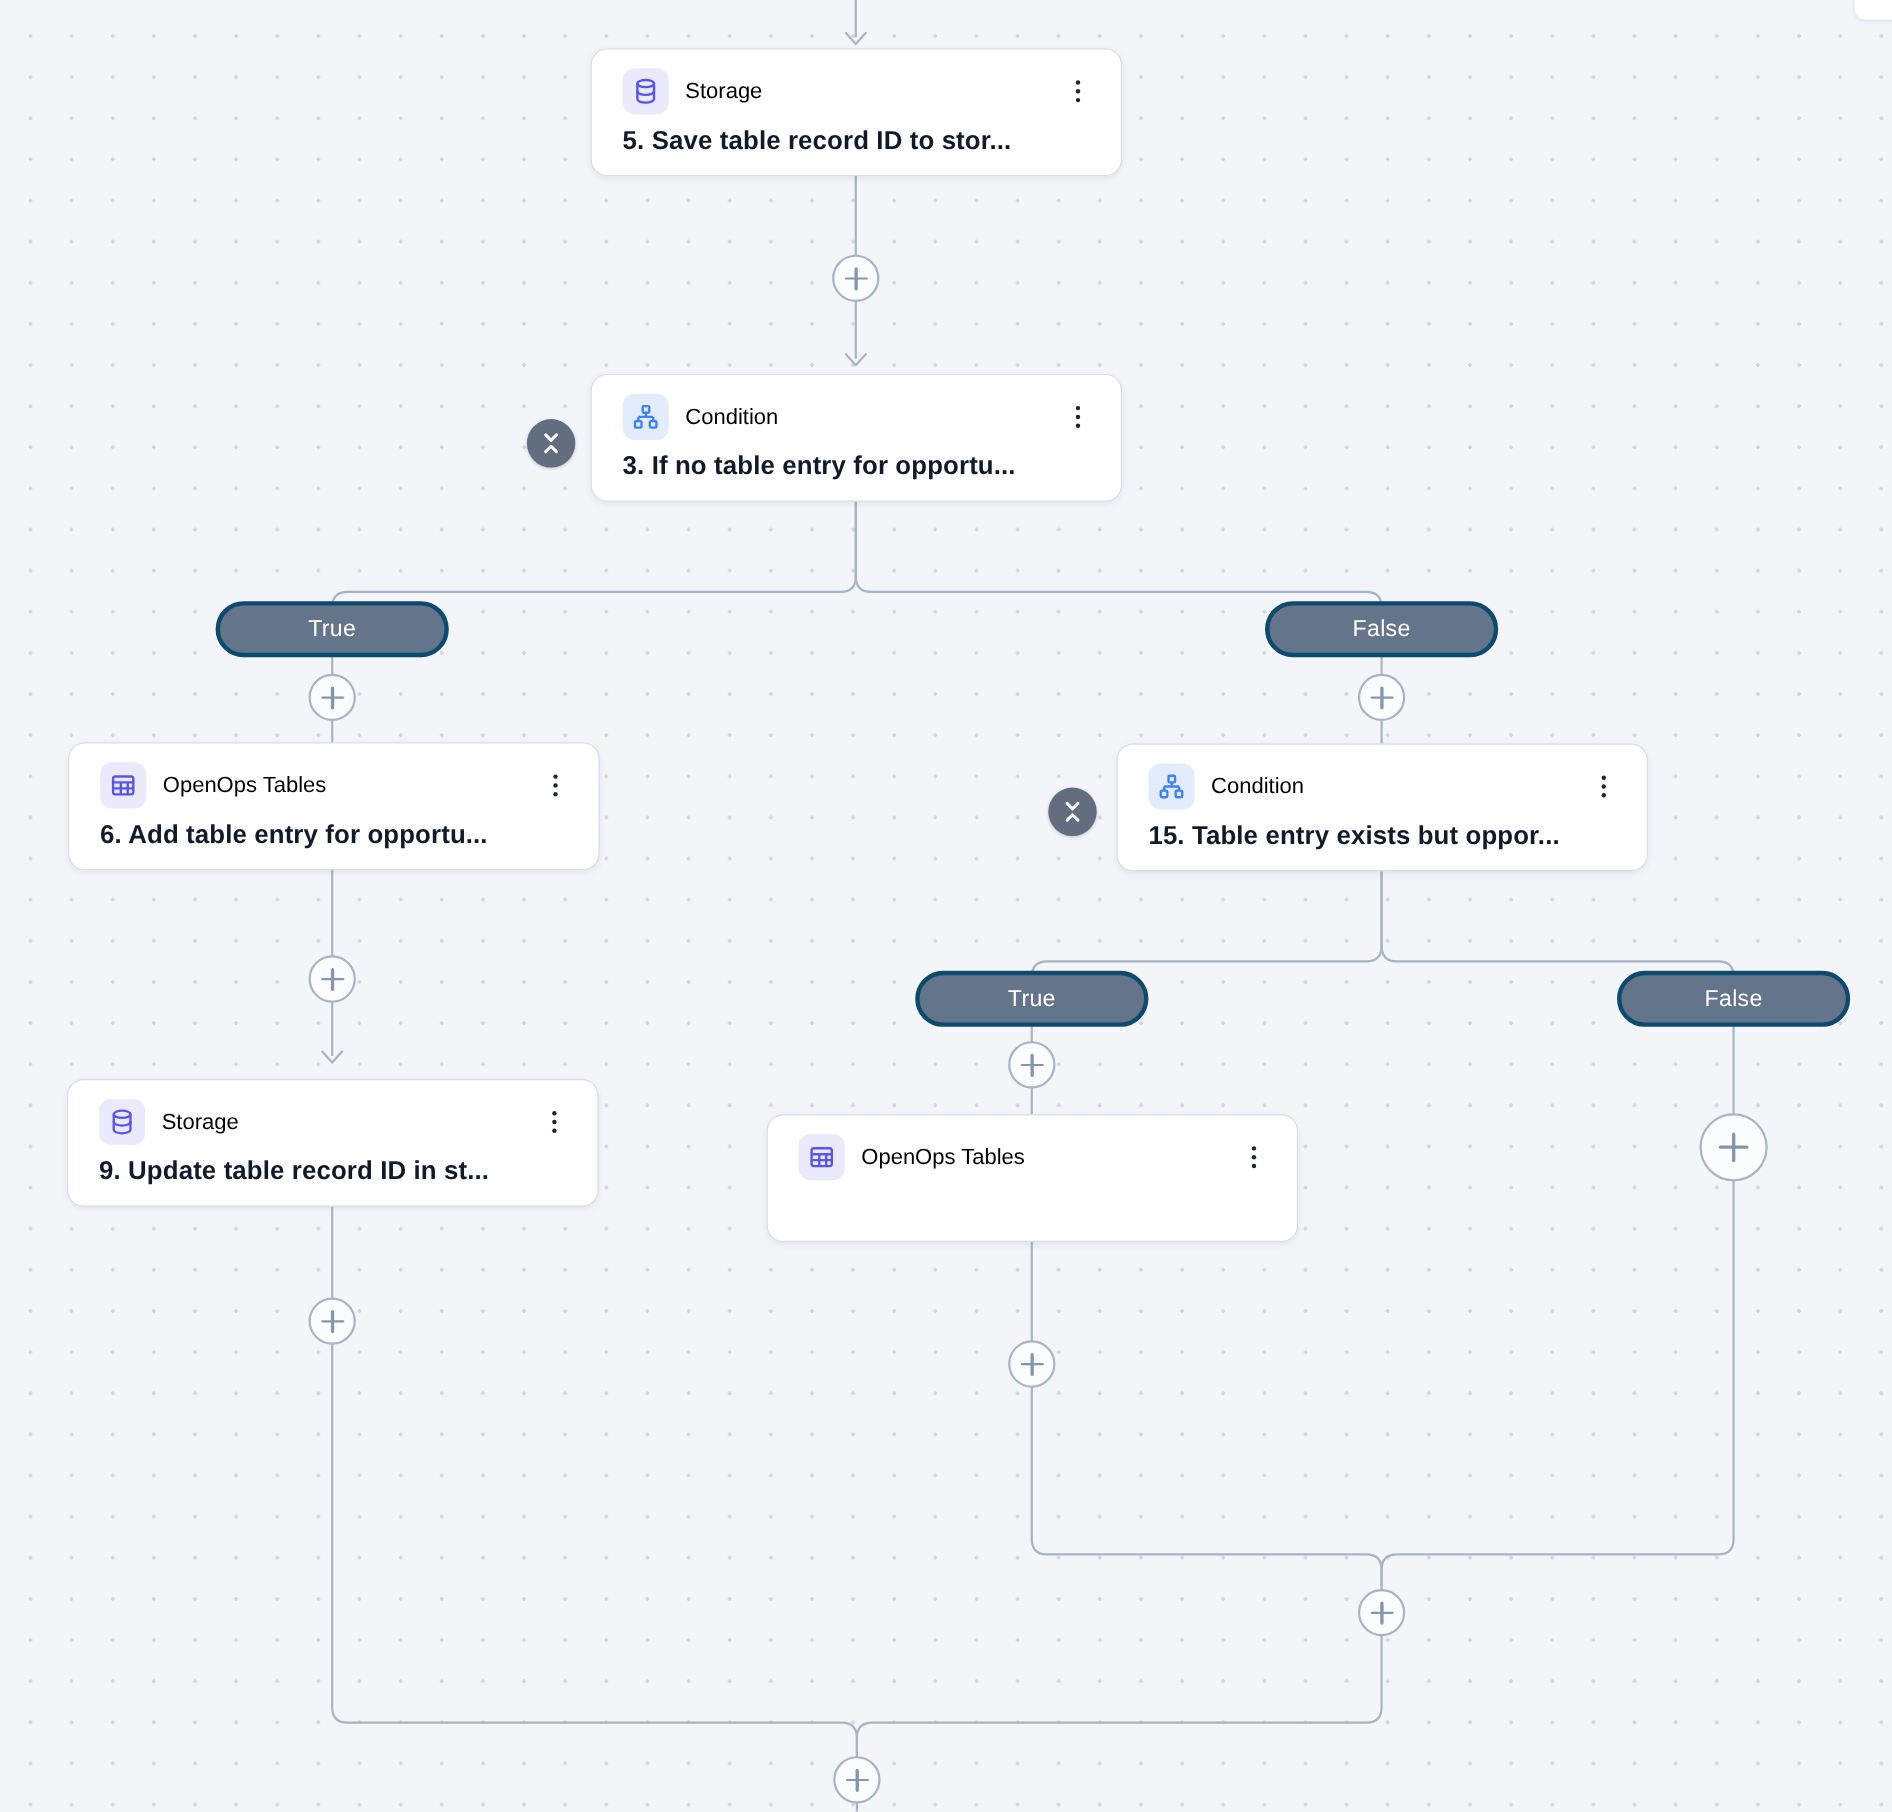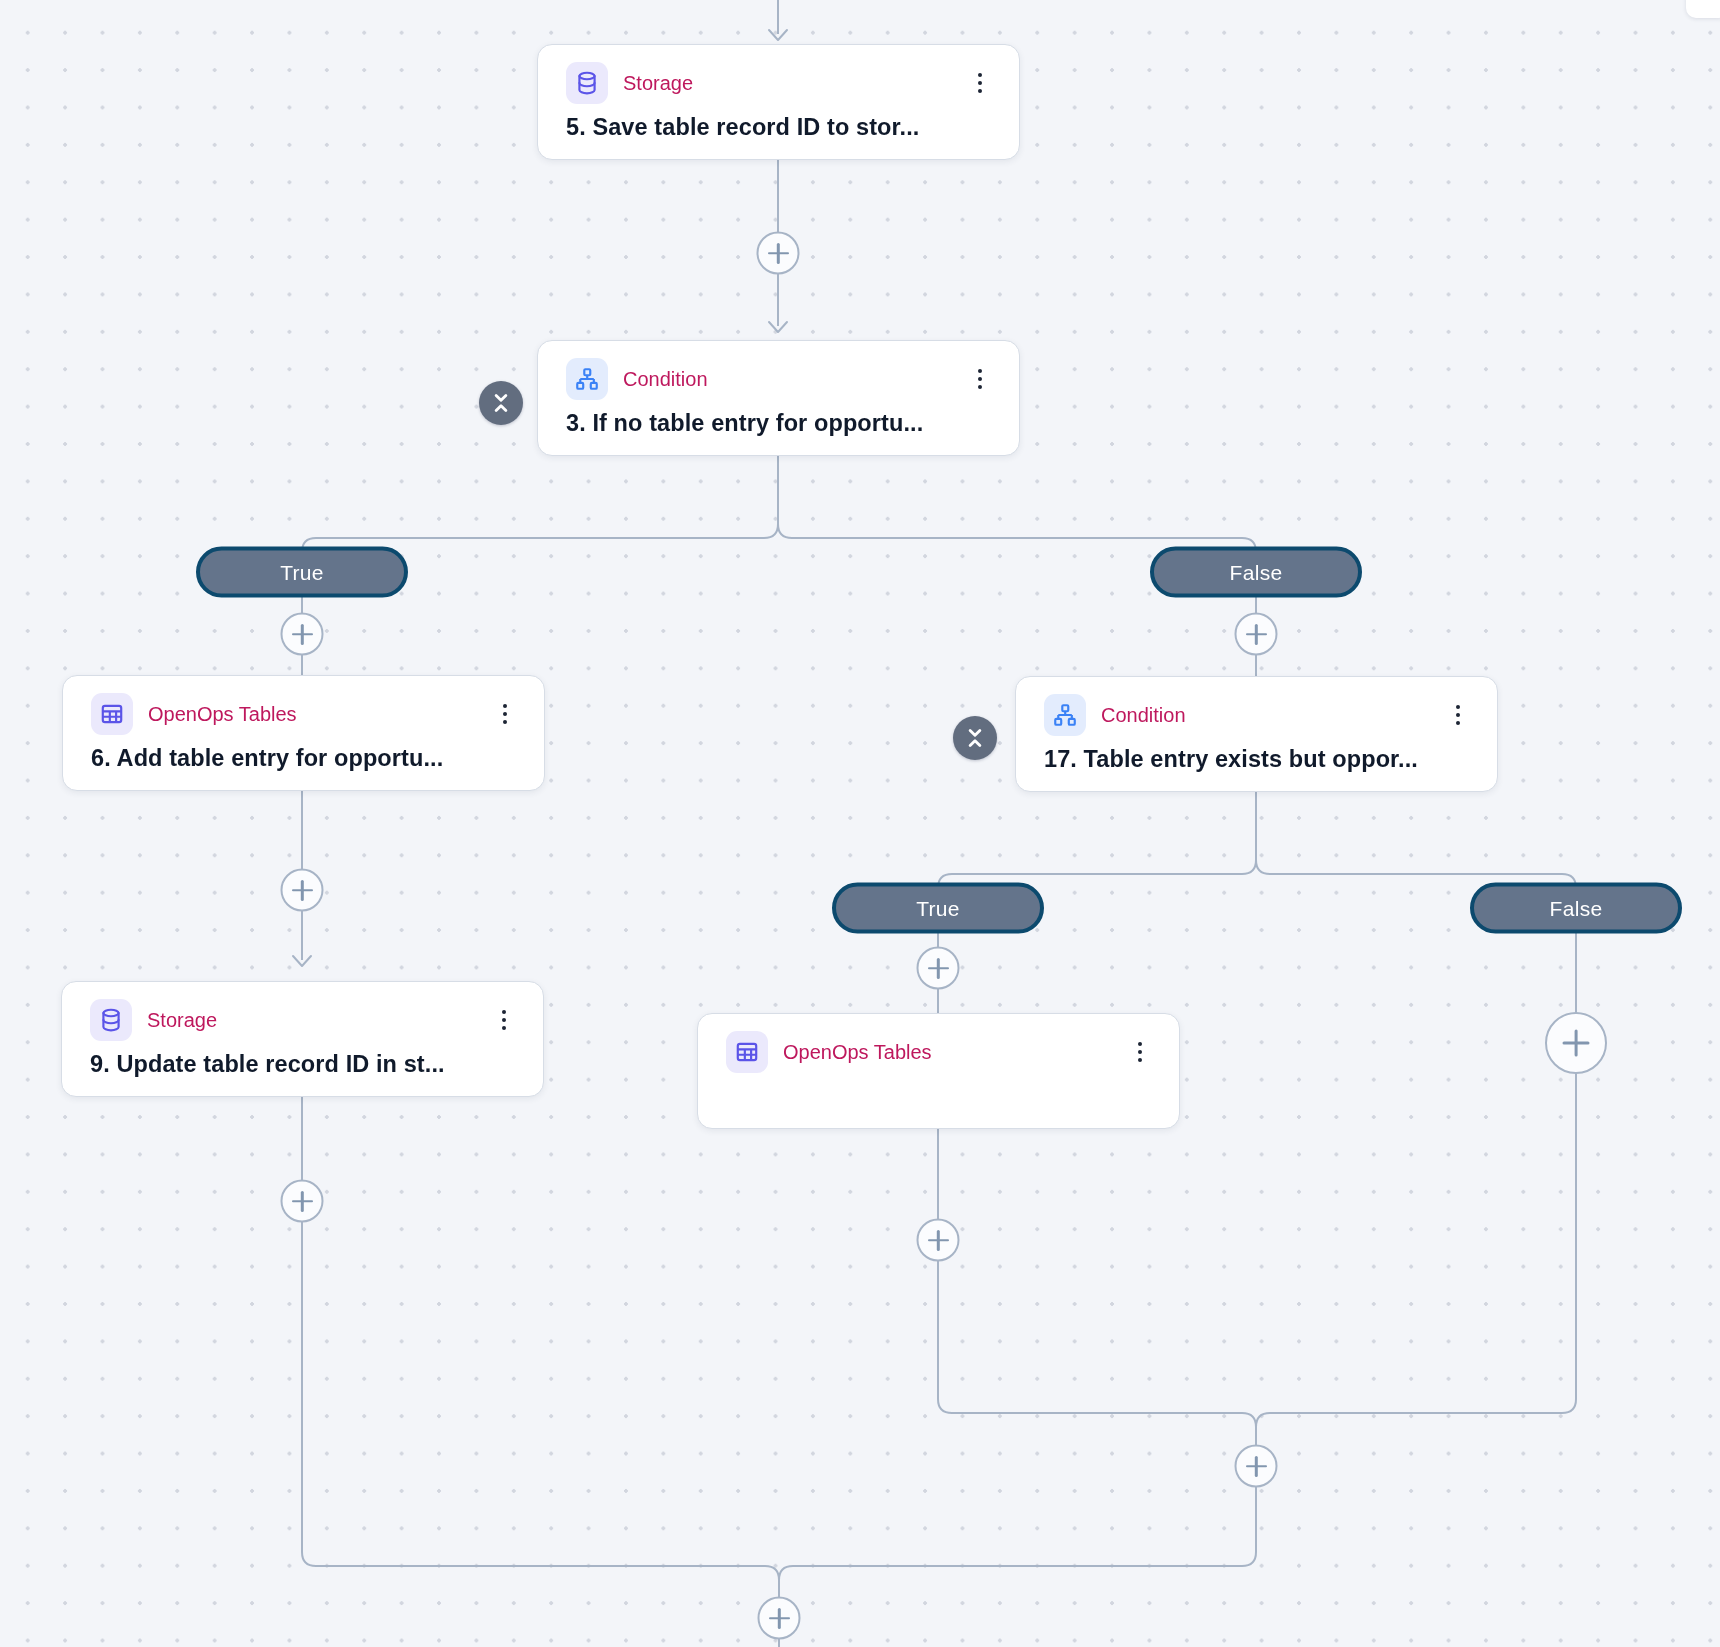--- a/index.html
+++ b/index.html
@@ -23,21 +23,21 @@
     box-shadow:0 2px 6px rgba(35,45,75,.08); cursor:pointer;
   }
   .icon-box{
     position:absolute; left:28px; top:17px; width:42px; height:42px;
     border-radius:11px; display:flex; align-items:center; justify-content:center;
   }
   .icon-box.purple{ background:#ebe9fc; }
   .icon-box.blue{ background:#e3ecfd; }
   .app-label{
     position:absolute; left:85px; top:17px; height:42px; line-height:42px;
-    font-size:20px; color:#be185d;
+    font-size:20px; color:#000000;
   }
   .kebab{
     position:absolute; right:20px; top:18px; width:38px; height:40px;
     display:flex; flex-direction:column; align-items:center; justify-content:center;
     gap:3.6px; cursor:pointer; border-radius:8px;
   }
   .kebab i{ width:4.6px; height:4.6px; border-radius:50%; background:#1d2535; }
   .node-title{
     position:absolute; left:28px; top:69px; right:26px;
     font-size:23.5px; font-weight:600; color:#101a2b;
@@ -207,21 +207,21 @@
       <rect x="15.5" y="15.5" width="5.5" height="5.5" rx="1"></rect>
       <path d="M12.2 8.5v3.5 M12.2 12H5.8 M12.2 12h6.1 M5.8 12v3.5 M18.3 12v3.5"></path>
     </svg>
   </span>
   <span class="app-label">Condition</span>
   <span class="kebab">
       <i></i>
       <i></i>
       <i></i>
     </span>
-  <div class="node-title">17. Table entry exists but oppor...</div>
+  <div class="node-title">15. Table entry exists but oppor...</div>
 </div>
 
 <div class="node" style="left:697px; top:1013px">
   <span class="icon-box purple">
     <svg width="26" height="26" viewBox="0 0 24 24" fill="none" stroke="#5b54e8" stroke-width="2" stroke-linejoin="round">
       <rect x="3.5" y="4.5" width="17" height="15" rx="2"></rect>
       <path d="M3.5 9.5h17 M3.5 14.5h17 M10 9.5v10 M15.8 9.5v10"></path>
     </svg>
   </span>
   <span class="app-label">OpenOps Tables</span>

